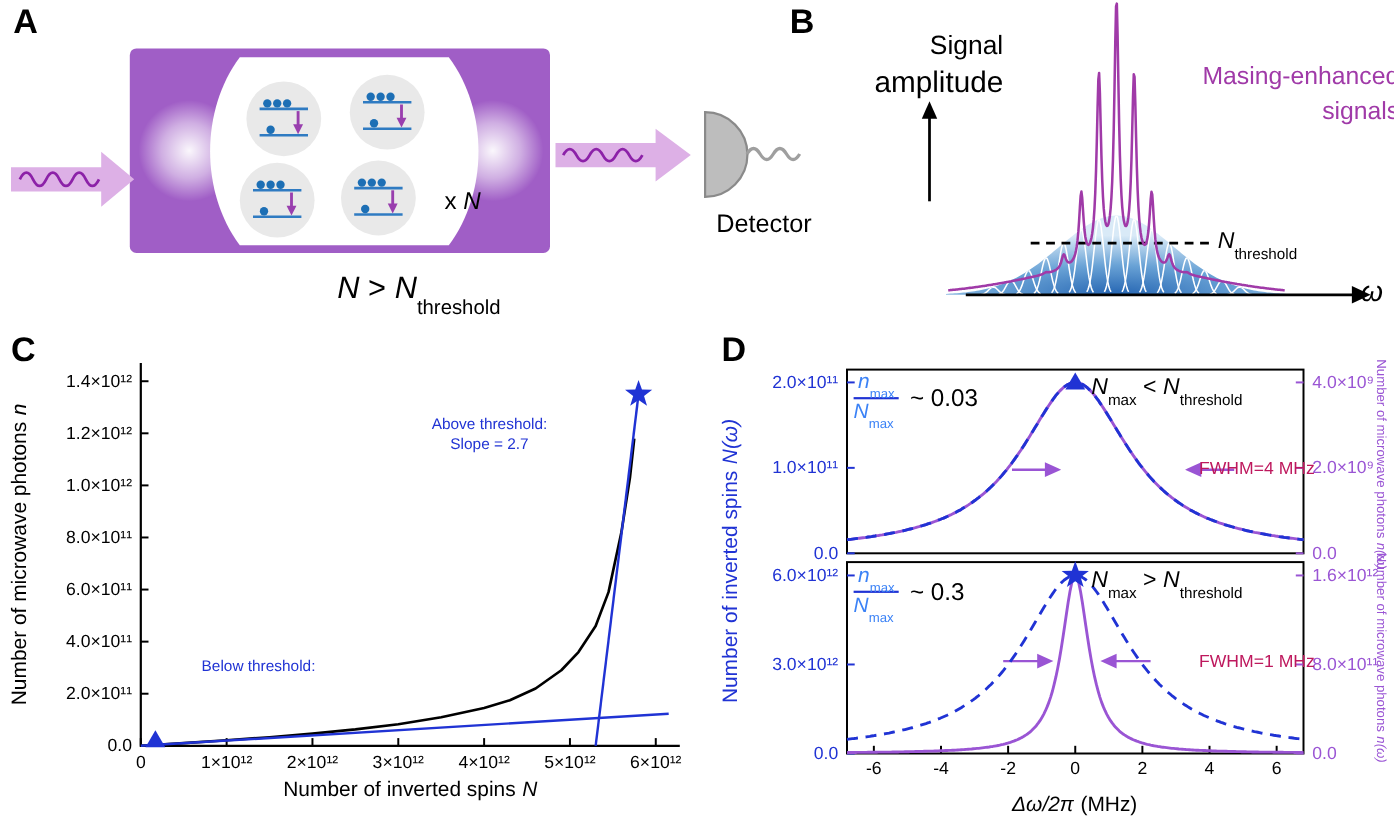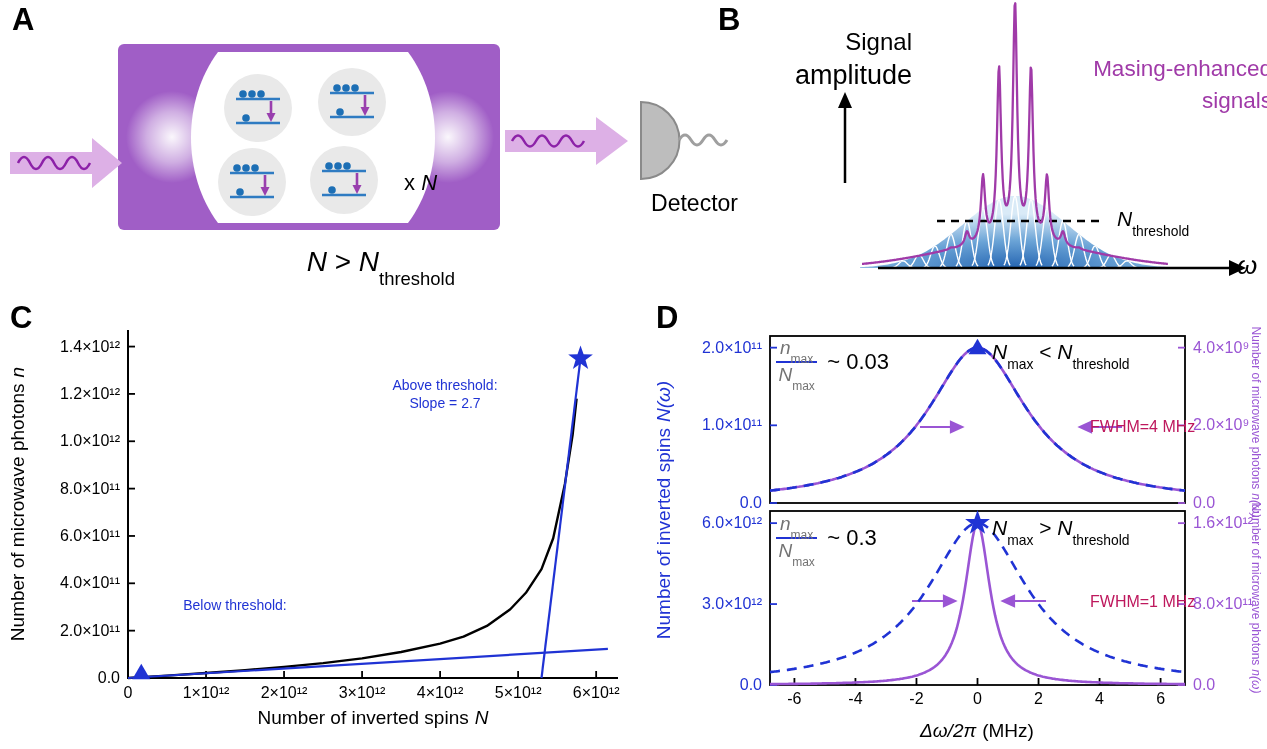--- a/index.html
+++ b/index.html
@@ -13,21 +13,21 @@
   .ctr{text-align:right}
   i{font-style:italic}
   sub{font-size:66%;font-style:normal;position:relative;top:.38em;line-height:0}
   .purpleB{color:#a03aa8}
   .ann{position:absolute;color:#2033d4;text-align:center;font-size:14px;line-height:1.3;white-space:nowrap}
   .ann span{display:block}
   .ineq{position:absolute;font-size:21px;white-space:nowrap}
   .op{white-space:pre}
   .fwhm{position:absolute;font-size:16px;color:#be185d;white-space:nowrap}
   .ratio{position:absolute;display:flex;align-items:center;gap:10px}
-  .frac{color:#737373;font-size:19px;font-style:italic;text-align:center;line-height:1.1}
+  .frac{color:#3b82f6;font-size:19px;font-style:italic;text-align:left;line-height:1.1}
   .frac .num{display:block;border-bottom:2px solid #2033d4;padding:0 4px 2px}
   .frac .den{display:block;padding-top:2px}
   .frac sub{font-size:12px}
   .approx{font-size:22px;color:#000}
   .cond{position:absolute;font-size:28px;white-space:nowrap}
 </style>
 </head>
 <body>
 
 <div class="panel" id="panelA" style="left:0;top:0;width:745px;height:300px">
@@ -161,21 +161,21 @@
         <path d="M152.0,263.9 L152.7,263.9 L153.4,263.8 L154.1,263.7 L154.8,263.7 L155.5,263.6 L156.2,263.5 L156.9,263.5 L157.6,263.4 L158.3,263.3 L159.0,263.2 L159.7,263.2 L160.4,263.1 L161.1,263.0 L161.8,262.9 L162.5,262.8 L163.2,262.8 L163.9,262.7 L164.6,262.6 L165.3,262.5 L166.0,262.4 L166.7,262.4 L167.4,262.3 L168.1,262.2 L168.8,262.1 L169.5,262.0 L170.2,261.9 L170.9,261.8 L171.6,261.7 L172.3,261.7 L173.0,261.6 L173.7,261.5 L174.4,261.4 L175.1,261.3 L175.8,261.2 L176.5,261.1 L177.2,261.0 L177.9,260.9 L178.6,260.8 L179.3,260.7 L180.0,260.6 L180.7,260.5 L181.4,260.4 L182.1,260.3 L182.8,260.2 L183.5,260.1 L184.2,260.0 L184.9,259.9 L185.6,259.8 L186.3,259.7 L187.0,259.5 L187.7,259.4 L188.4,259.3 L189.1,259.2 L189.8,259.1 L190.5,259.0 L191.2,258.9 L191.9,258.8 L192.6,258.6 L193.3,258.5 L194.0,258.4 L194.7,258.3 L195.4,258.2 L196.1,258.1 L196.8,257.9 L197.5,257.8 L198.2,257.7 L198.9,257.6 L199.6,257.5 L200.3,257.3 L201.0,257.2 L201.7,257.1 L202.4,257.0 L203.1,256.8 L203.8,256.7 L204.5,256.6 L205.2,256.4 L205.9,256.3 L206.6,256.2 L207.3,256.1 L208.0,255.9 L208.7,255.8 L209.4,255.7 L210.1,255.5 L210.8,255.4 L211.5,255.3 L212.2,255.1 L212.9,255.0 L213.6,254.8 L214.3,254.7 L215.0,254.6 L215.7,254.4 L216.4,254.3 L217.1,254.1 L217.8,254.0 L218.5,253.9 L219.2,253.7 L219.9,253.6 L220.6,253.4 L221.3,253.3 L222.0,253.1 L222.7,253.0 L223.4,252.8 L224.1,252.6 L224.8,252.5 L225.5,252.3 L226.2,252.2 L226.9,252.0 L227.6,251.9 L228.3,251.8 L229.0,251.6 L229.7,251.4 L230.4,251.3 L231.1,251.1 L231.8,251.0 L232.5,250.8 L233.2,250.6 L233.9,250.4 L234.6,250.2 L235.3,250.0 L236.0,249.8 L236.7,249.6 L237.4,249.3 L238.1,249.0 L238.8,248.6 L239.5,248.2 L240.2,247.8 L240.9,247.4 L241.6,247.3 L242.3,247.4 L243.0,247.4 L243.7,247.4 L244.4,247.3 L245.1,247.2 L245.8,247.0 L246.5,246.8 L247.2,246.6 L247.9,246.3 L248.6,246.0 L249.3,245.7 L250.0,245.2 L250.7,244.7 L251.4,244.1 L252.1,243.4 L252.8,242.5 L253.5,241.2 L254.2,239.6 L254.9,237.5 L255.6,234.9 L256.3,232.4 L257.0,231.2 L257.7,231.8 L258.4,233.7 L259.1,235.6 L259.8,237.1 L260.5,238.0 L261.2,238.5 L261.9,238.7 L262.6,238.6 L263.3,238.3 L264.0,237.8 L264.7,237.0 L265.4,236.0 L266.1,234.7 L266.8,233.0 L267.5,230.8 L268.2,227.8 L268.9,223.8 L269.6,218.3 L270.3,210.8 L271.0,200.8 L271.7,188.8 L272.4,178.1 L273.1,174.2 L273.8,179.6 L274.5,190.3 L275.2,200.8 L275.9,209.1 L276.6,214.9 L277.3,218.6 L278.0,221.0 L278.7,222.2 L279.4,222.6 L280.1,222.2 L280.8,221.0 L281.5,219.1 L282.2,216.4 L282.9,212.5 L283.6,207.1 L284.3,199.7 L285.0,189.4 L285.7,175.0 L286.4,155.1 L287.1,128.7 L287.8,97.9 L288.5,72.2 L289.2,66.3 L289.9,84.3 L290.6,113.7 L291.3,141.7 L292.0,163.3 L292.7,178.8 L293.4,189.5 L294.1,196.7 L294.8,201.4 L295.5,204.2 L296.2,205.4 L296.9,205.3 L297.6,203.8 L298.3,200.8 L299.0,196.1 L299.7,189.2 L300.4,179.2 L301.1,165.0 L301.8,144.9 L302.5,116.9 L303.2,79.9 L303.9,38.0 L304.6,5.8 L305.3,3.3 L306.0,32.3 L306.7,74.0 L307.4,112.2 L308.1,141.5 L308.8,162.6 L309.5,177.5 L310.2,188.0 L310.9,195.3 L311.6,200.3 L312.3,203.5 L313.0,205.2 L313.7,205.5 L314.4,204.5 L315.1,201.9 L315.8,197.5 L316.5,190.7 L317.2,180.6 L317.9,165.9 L318.6,145.2 L319.3,118.0 L320.0,88.2 L320.7,67.6 L321.4,69.8 L322.1,93.6 L322.8,124.5 L323.5,151.8 L324.2,172.6 L324.9,187.6 L325.6,198.4 L326.3,206.2 L327.0,211.8 L327.7,215.9 L328.4,218.8 L329.1,220.8 L329.8,222.0 L330.5,222.6 L331.2,222.3 L331.9,221.2 L332.6,219.1 L333.3,215.5 L334.0,210.0 L334.7,202.2 L335.4,191.9 L336.1,181.0 L336.8,174.4 L337.5,177.0 L338.2,187.1 L338.9,199.2 L339.6,209.5 L340.3,217.4 L341.0,223.1 L341.7,227.3 L342.4,230.4 L343.1,232.8 L343.8,234.5 L344.5,235.9 L345.2,236.9 L345.9,237.7 L346.6,238.3 L347.3,238.6 L348.0,238.7 L348.7,238.6 L349.4,238.1 L350.1,237.2 L350.8,235.8 L351.5,234.0 L352.2,232.0 L352.9,231.1 L353.6,232.1 L354.3,234.5 L355.0,237.1 L355.7,239.3 L356.4,241.0 L357.1,242.3 L357.8,243.3 L358.5,244.1 L359.2,244.7 L359.9,245.2 L360.6,245.6 L361.3,246.0 L362.0,246.3 L362.7,246.6 L363.4,246.8 L364.1,247.0 L364.8,247.2 L365.5,247.3 L366.2,247.4 L366.9,247.4 L367.6,247.4 L368.3,247.3 L369.0,247.4 L369.7,247.7 L370.4,248.1 L371.1,248.6 L371.8,248.9 L372.5,249.3 L373.2,249.5 L373.9,249.8 L374.6,250.0 L375.3,250.2 L376.0,250.4 L376.7,250.6 L377.4,250.8 L378.1,250.9 L378.8,251.1 L379.5,251.3 L380.2,251.4 L380.9,251.6 L381.6,251.7 L382.3,251.9 L383.0,252.0 L383.7,252.2 L384.4,252.3 L385.1,252.5 L385.8,252.6 L386.5,252.8 L387.2,252.9 L387.9,253.1 L388.6,253.2 L389.3,253.4 L390.0,253.5 L390.7,253.7 L391.4,253.8 L392.1,254.0 L392.8,254.1 L393.5,254.3 L394.2,254.4 L394.9,254.5 L395.6,254.7 L396.3,254.8 L397.0,255.0 L397.7,255.1 L398.4,255.2 L399.1,255.4 L399.8,255.5 L400.5,255.6 L401.2,255.8 L401.9,255.9 L402.6,256.0 L403.3,256.2 L404.0,256.3 L404.7,256.4 L405.4,256.6 L406.1,256.7 L406.8,256.8 L407.5,256.9 L408.2,257.1 L408.9,257.2 L409.6,257.3 L410.3,257.4 L411.0,257.6 L411.7,257.7 L412.4,257.8 L413.1,257.9 L413.8,258.0 L414.5,258.2 L415.2,258.3 L415.9,258.4 L416.6,258.5 L417.3,258.6 L418.0,258.7 L418.7,258.9 L419.4,259.0 L420.1,259.1 L420.8,259.2 L421.5,259.3 L422.2,259.4 L422.9,259.5 L423.6,259.6 L424.3,259.8 L425.0,259.9 L425.7,260.0 L426.4,260.1 L427.1,260.2 L427.8,260.3 L428.5,260.4 L429.2,260.5 L429.9,260.6 L430.6,260.7 L431.3,260.8 L432.0,260.9 L432.7,261.0 L433.4,261.1 L434.1,261.2 L434.8,261.3 L435.5,261.4 L436.2,261.5 L436.9,261.5 L437.6,261.6 L438.3,261.7 L439.0,261.8 L439.7,261.9 L440.4,262.0 L441.1,262.1 L441.8,262.2 L442.5,262.3 L443.2,262.3 L443.9,262.4 L444.6,262.5 L445.3,262.6 L446.0,262.7 L446.7,262.8 L447.4,262.8 L448.1,262.9 L448.8,263.0 L449.5,263.1 L450.2,263.1 L450.9,263.2 L451.6,263.3 L452.3,263.4 L453.0,263.4 L453.7,263.5 L454.4,263.6 L455.1,263.7 L455.8,263.7 L456.5,263.8 L457.2,263.9 L457.9,263.9" fill="none" stroke="#a03aa8" stroke-width="2.3" stroke-linejoin="round"></path>
       </g>
   </svg>
 
   <div class="t ctr" style="left:52px;top:28px;width:150px;font-size:24px">Signal</div>
   <div class="t ctr" style="left:52px;top:60px;width:150px;font-size:27px">amplitude</div>
 
   <div class="t ctr purpleB" style="left:362px;top:56px;width:200px;font-size:22.5px">Masing-enhanced</div>
   <div class="t ctr purpleB" style="left:362px;top:88px;width:200px;font-size:22.5px">signals</div>
 
-  <span class="t" style="left:407px;top:207px;font-size:21px"><i>N</i><sub>threshold</sub></span>
+  <span class="t" style="left:397px;top:207px;font-size:21px"><i>N</i><sub>threshold</sub></span>
 
   <span class="t" style="left:527px;top:250px;font-size:26px"><i>ω</i></span>
 </div>
 
 <div class="panel" id="panelC" style="left:0;top:300px;width:650px;height:449px">
   <span class="plabel" style="left:10px;top:0">C</span>
 
   <svg id="svg-c" width="650" height="449">
     <text transform="rotate(-90 24 204)" x="24" y="204" text-anchor="middle" font-size="19" fill="#000"><tspan>Number of microwave photons</tspan><tspan font-style="italic" dx="6">n</tspan></text>
     <text x="373" y="424" text-anchor="middle" font-size="19" fill="#000"><tspan>Number of inverted spins</tspan><tspan font-style="italic" dx="6">N</tspan></text>

